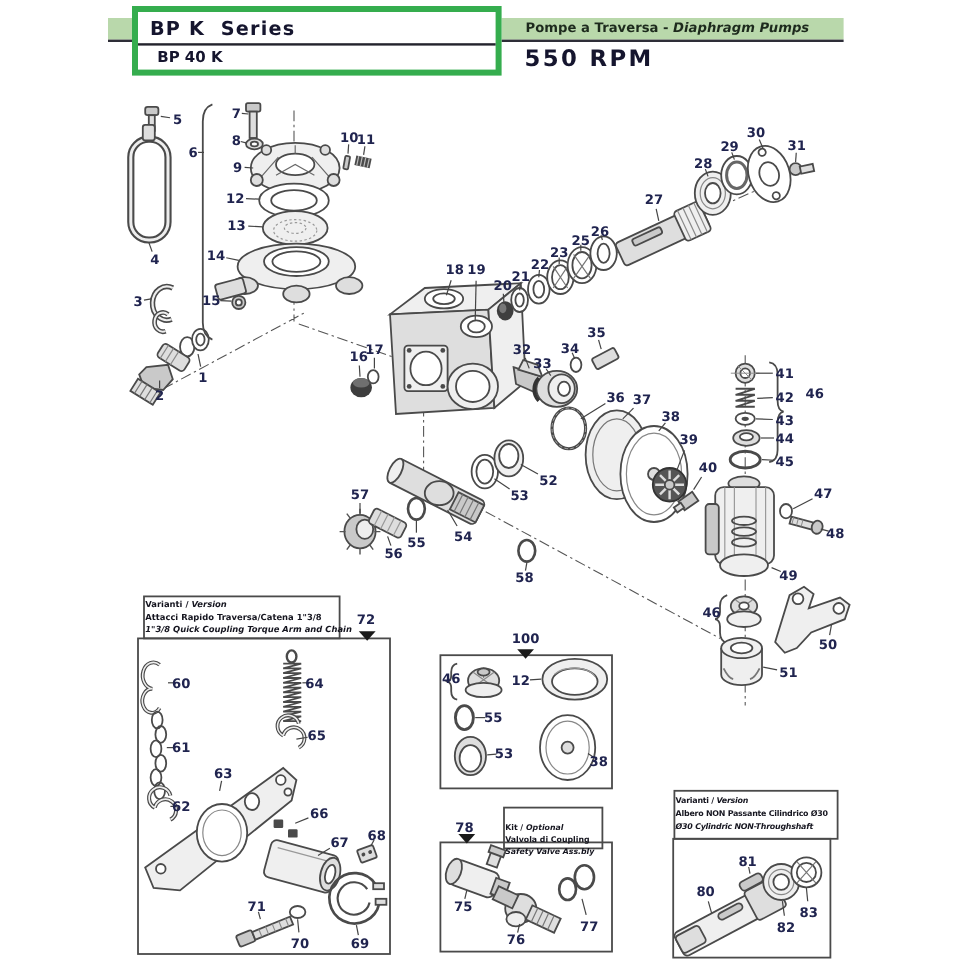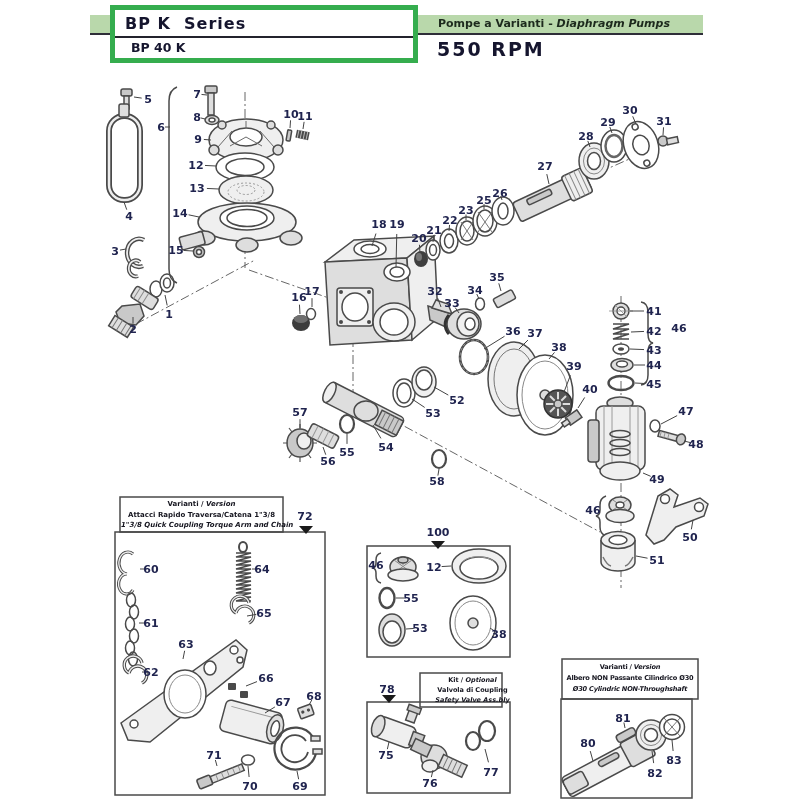--- a/index.html
+++ b/index.html
@@ -16,42 +16,42 @@
   .subtitle{position:absolute;left:438px;top:17px;font-size:11px;font-weight:bold;color:#1d2a1d;}
   .subtitle i{font-style:italic;text-align:right;}
   .rpm{position:absolute;left:437px;top:38px;font-size:19px;font-weight:bold;color:#15152e;letter-spacing:2px;}
   svg{position:absolute;left:0;top:0;}
   .s{stroke:#4a4a4a;fill:none;stroke-width:1.5;}
   .f0{fill:#ffffff;}.f1{fill:#efefef;}.f2{fill:#dedede;}.f3{fill:#c9c9c9;}.fd{fill:#4a4a4a;}
   .dash{stroke:#555;stroke-width:0.9;fill:none;stroke-dasharray:9 3 2 3;}
   text.callout{font-family:"DejaVu Sans","Liberation Sans",sans-serif;font-weight:bold;font-size:11px;
                fill:#20244f;text-anchor:middle;}
   line.leader{stroke:#444;stroke-width:1;}
-  .vbox-label{position:absolute;text-align:center;font-weight:bold;color:#15151f;background:transparent;}
+  .vbox-label{position:absolute;text-align:left;font-weight:bold;color:#15151f;background:transparent;}
   .vbox-label div{white-space:nowrap;}
   .lbl72{left:121px;top:498px;width:161px;font-size:7px;line-height:10.5px;padding-top:1px;}
-  .lbl78{left:421px;top:674px;width:103px;font-size:6.5px;line-height:10.2px;padding-top:1px;}
+  .lbl78{left:421px;top:674px;width:103px;font-size:6.5px;line-height:10.2px;padding-top:11px;}
   .lblshaft{left:563px;top:660px;width:134px;font-size:6.6px;line-height:11px;padding-top:2px;letter-spacing:-0.2px;}
 </style>
 </head>
 <body>
 
 <div class="page">
 
   <div class="band"></div>
   <div class="hrule"></div>
 
   <div class="title-box">
     <div class="series">BP K  Series</div>
     <div class="tdivider"></div>
     <div class="model">BP 40 K</div>
   </div>
 
   <div class="subtitle">
-    <span>Pompe a Varianti -</span>
+    <span>Pompe a Traversa -</span>
     <i>Diaphragm Pumps</i>
   </div>
   <div class="rpm">550 RPM</div>
 
   <svg width="800" height="800" viewBox="0 0 800 800">
 
     <g>
       <path class="dash" d="M245,92 V268 M249,270 L343,303 M136,324 L255,260 M398,262 L672,140 M621,296 V588 M330,386 L600,532 M353,338 V400"></path>
     </g>
 

